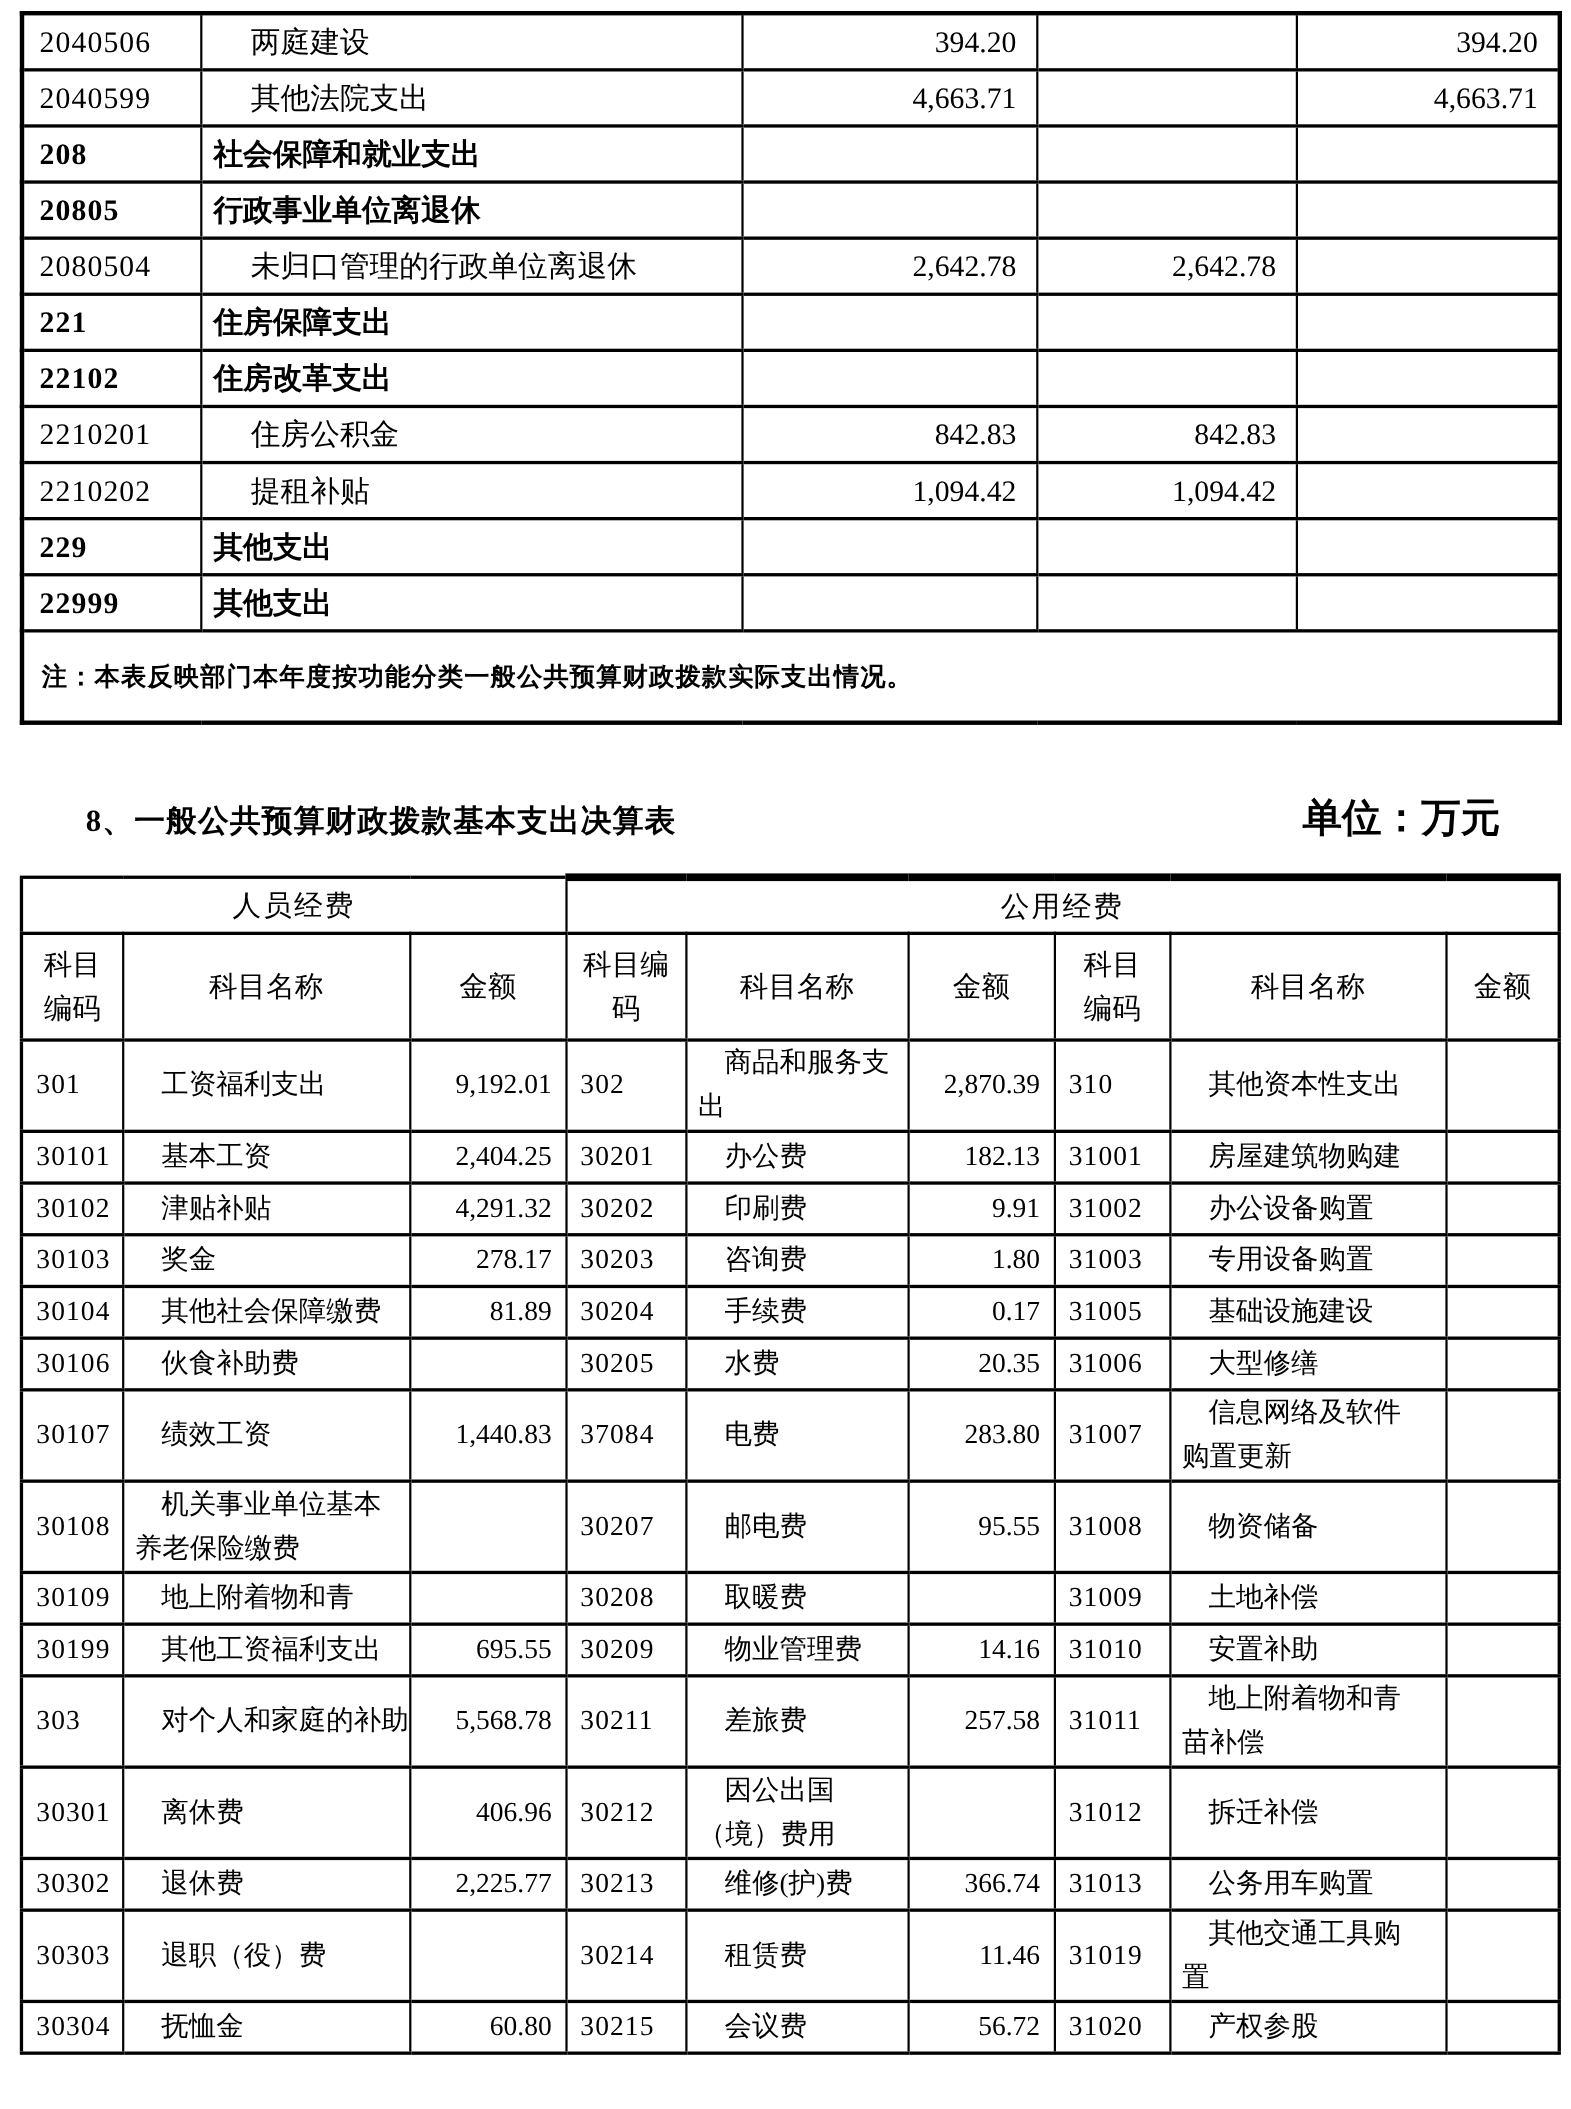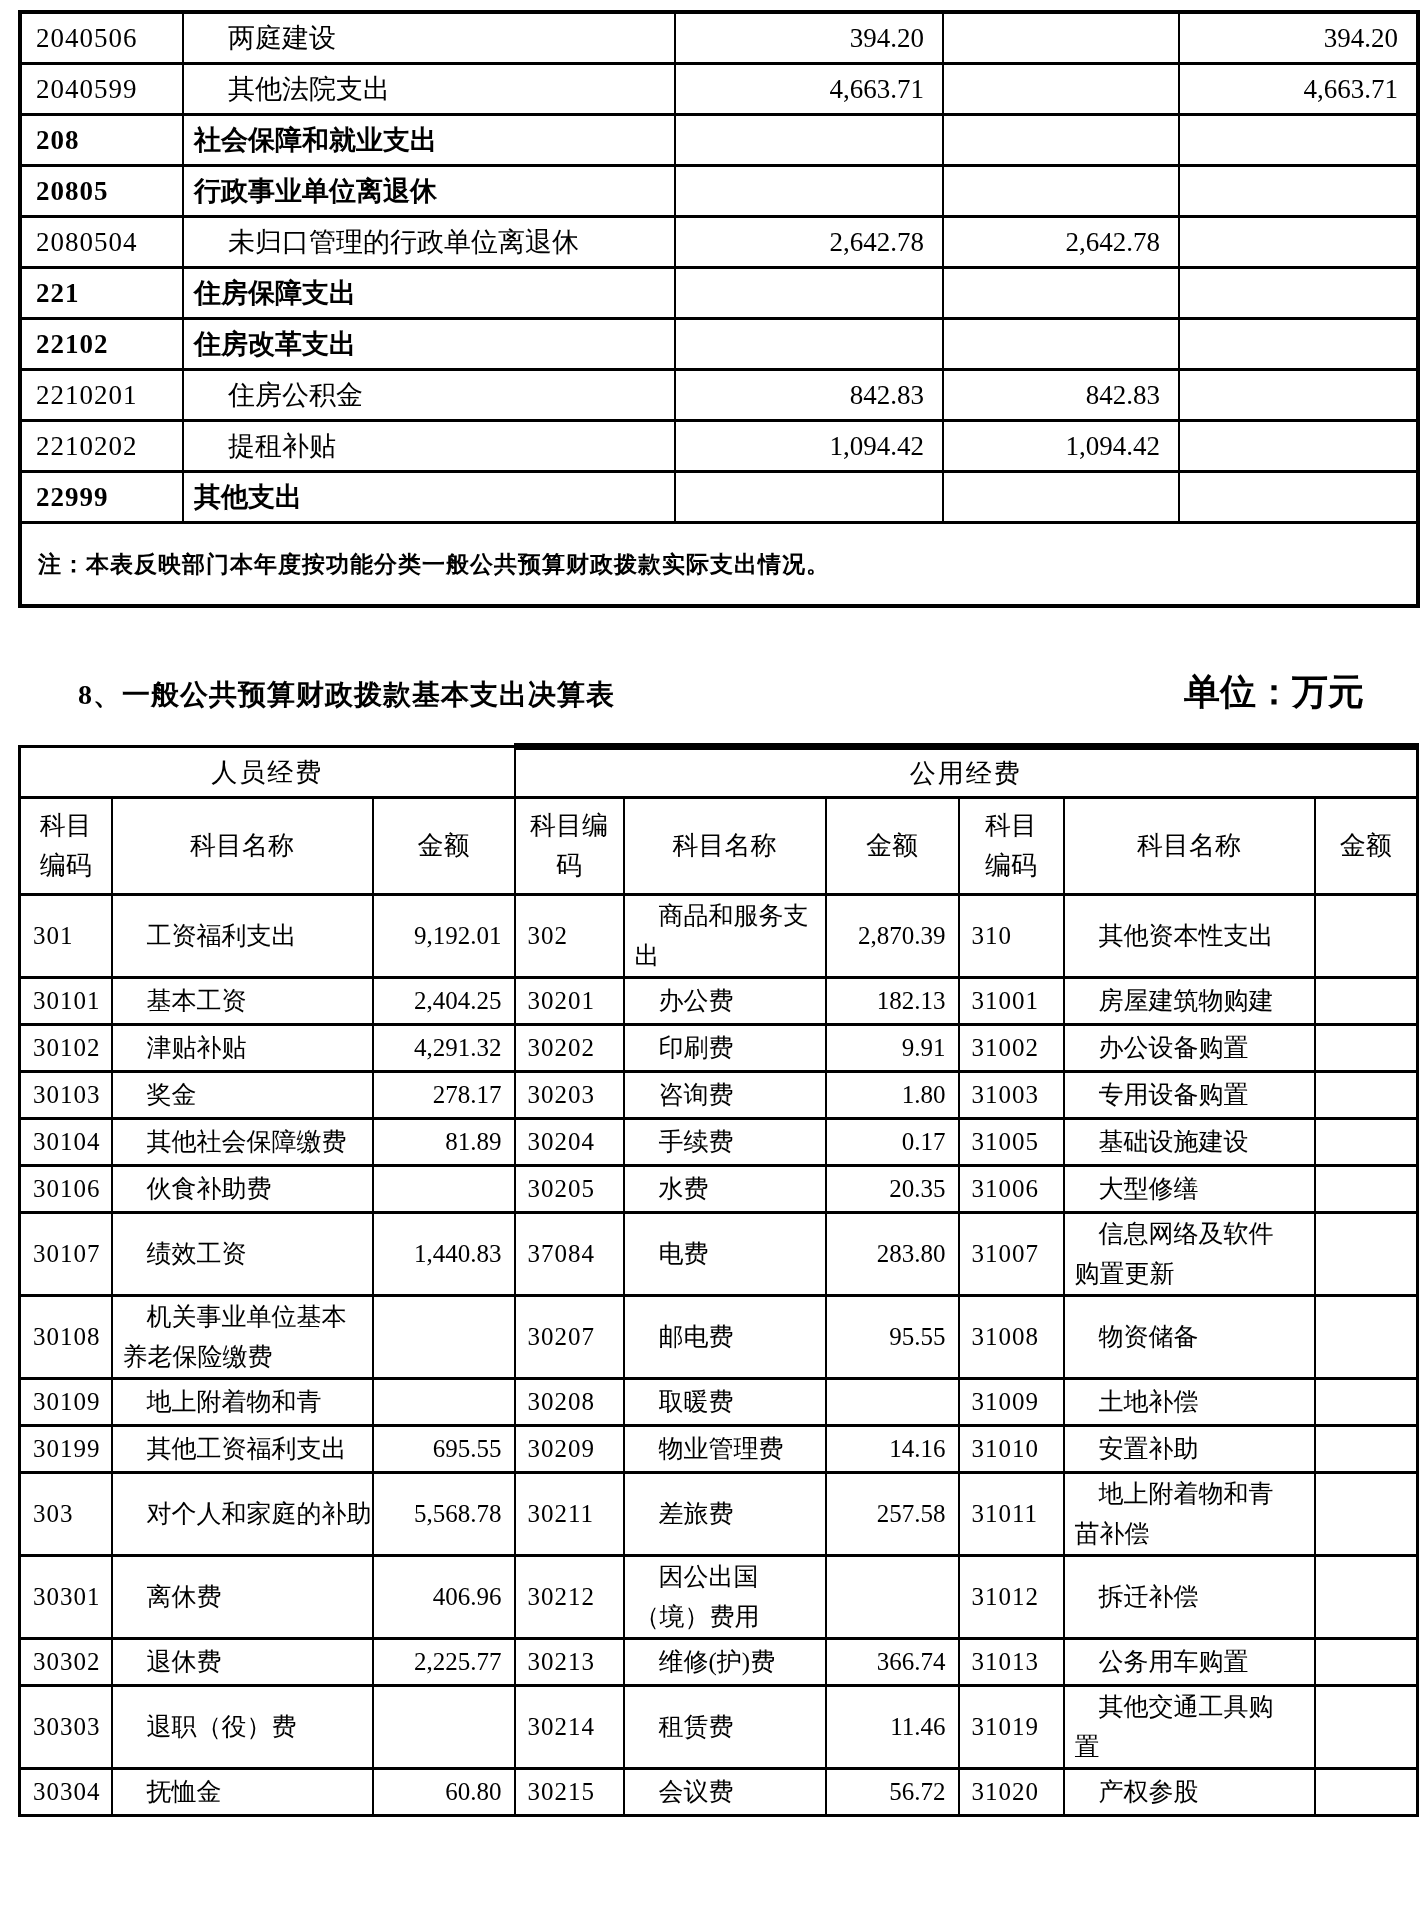--- a/index.html
+++ b/index.html
@@ -138,20 +138,27 @@
         </tr>
 
         <tr>
           <td class="code">2210202</td>
           <td class="name">提租补贴</td>
           <td class="num">1,094.42</td>
           <td class="num">1,094.42</td>
           <td class="num"></td>
         </tr>
 
+        <tr class="cat">
+          <td class="code">229</td>
+          <td class="name">其他支出</td>
+          <td class="num"></td>
+          <td class="num"></td>
+          <td class="num"></td>
+        </tr>
 
         <tr class="cat">
           <td class="code">22999</td>
           <td class="name">其他支出</td>
           <td class="num"></td>
           <td class="num"></td>
           <td class="num"></td>
         </tr>
 
       </tbody>

